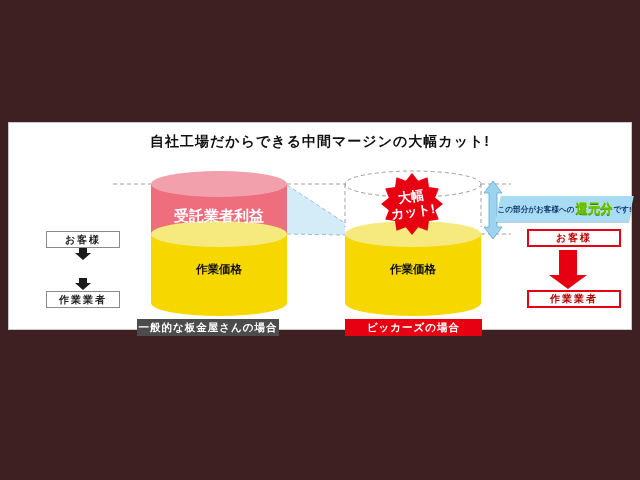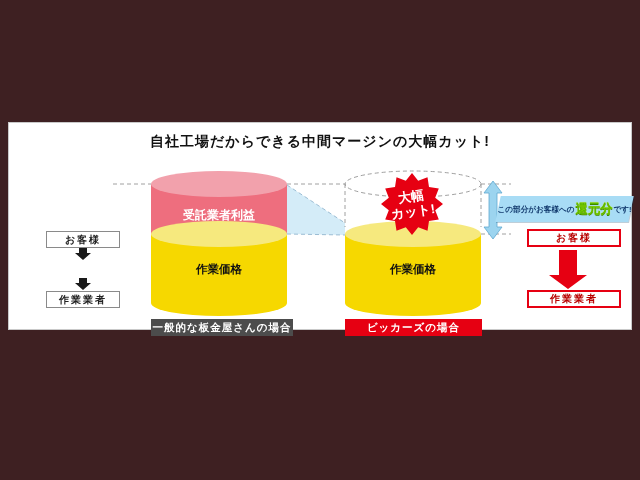--- a/index.html
+++ b/index.html
@@ -17,29 +17,29 @@
     font-size:14px;font-weight:bold;color:#111;letter-spacing:1px;
   }
   svg.shapes{position:absolute;left:0;top:0;width:624px;height:236px;}
   .lbox{
     position:absolute;left:37px;width:74px;height:17px;box-sizing:border-box;
     background:#fff;border:1px solid #8a8a8a;color:#222;
     font-size:10px;font-weight:bold;letter-spacing:2px;
     display:flex;align-items:center;justify-content:center;
   }
   .cyl-label{position:absolute;text-align:center;font-weight:bold;white-space:nowrap;}
-  .lab-pink{left:140px;top:84px;width:140px;font-size:12px;color:#ffffff;}
+  .lab-pink{left:140px;top:84px;width:140px;font-size:15px;color:#ffffff;}
   .lab-yel-l{left:140px;top:139px;width:140px;font-size:11.5px;color:#111;}
   .lab-yel-r{left:334px;top:139px;width:140px;font-size:11.5px;color:#111;}
   .caption{
     position:absolute;top:196px;height:17px;box-sizing:border-box;
     color:#fff;font-size:10.5px;font-weight:bold;letter-spacing:1px;
     display:flex;align-items:center;justify-content:center;white-space:nowrap;
   }
-  .cap-left{left:142px;width:142px;background:#4c4c4c;}
+  .cap-left{left:128px;width:142px;background:#4c4c4c;}
   .cap-right{left:336px;width:137px;background:#e60012;}
   .badge-text{
     position:absolute;left:363px;top:66px;width:80px;text-align:center;
     color:#fff;font-weight:bold;font-size:13px;line-height:15px;
     transform:rotate(-8deg);white-space:nowrap;
   }
   .banner{
     position:absolute;left:489px;top:73px;width:133px;height:26px;
     background:#a8dcf5;transform:skewX(-12deg);
     display:flex;align-items:center;justify-content:center;white-space:nowrap;

